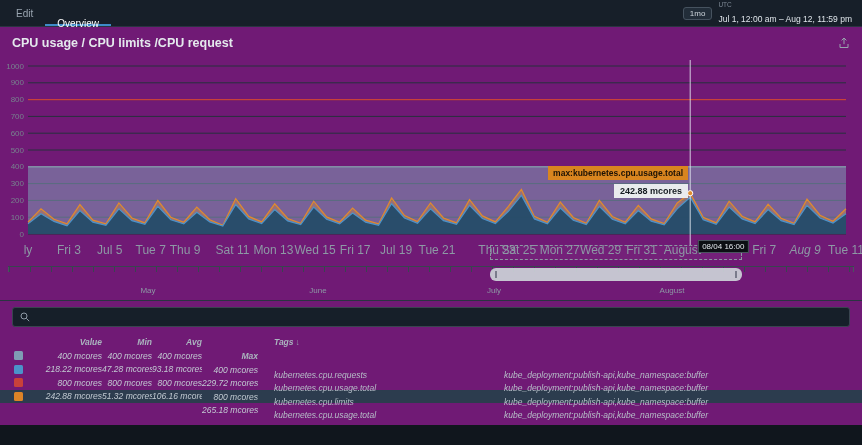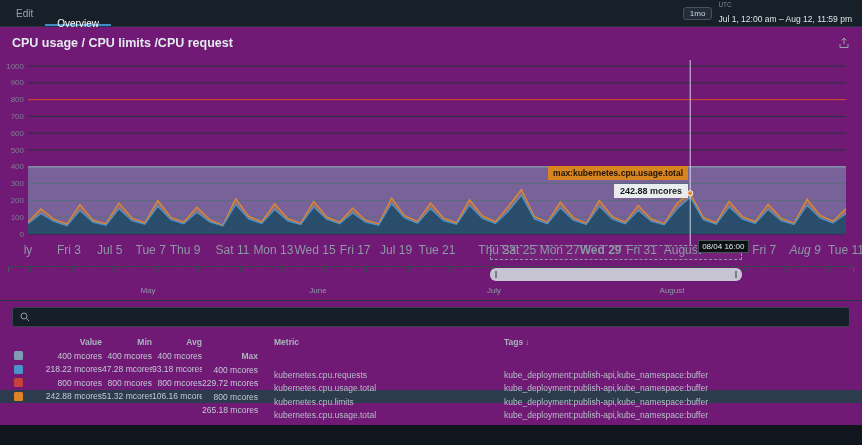--- a/index.html
+++ b/index.html
@@ -58,21 +58,21 @@
 
   
   .filterrow { border-top:1px solid #2a3441; padding:6px 12px 5px 12px; }
   .filterbox { display:flex; align-items:center; gap:5px; border:1px solid #39444f; border-radius:3px;
                background:#161f29; height:20px; padding:0 7px; }
   .filterbox input { flex:1; background:transparent; border:none; outline:none; color:#cfd6dd;
                      font-size:9px; font-family:"Liberation Sans", sans-serif; }
   .filterbox input::placeholder { color:#7d8894; }
 
   
-  .legend-table { font-size:8.5px; }
+  .legend-table { font-size:8.5px;font-style:italic; }
   .thead, .trow { display:flex; align-items:center; height:13.5px; }
   .thead { font-weight:bold; color:#aab4be; height:15px; margin-top:2px; }
   .sw { width:28px; display:inline-flex; justify-content:flex-end; }
   .swatch { width:9px; height:9px; border-radius:1.5px; margin-right:5px; display:inline-block; }
   .c { display:inline-block; white-space:nowrap; overflow:hidden; }
   .cval { width:74px; text-align:right; }
   .cmin { width:50px; text-align:right; }
   .cavg { width:50px; text-align:right; }
   .cmax { width:56px; text-align:right;margin-top:28px; }
   .cmetric { width:230px; padding-left:16px; text-align:left; }
@@ -156,21 +156,21 @@
           <span class="xlab" style="left: 185px;">Thu 9</span>
           <span class="xlab" style="left: 232.5px;">Sat 11</span>
           <span class="xlab" style="left: 273.4px;">Mon 13</span>
           <span class="xlab" style="left: 315px;">Wed 15</span>
           <span class="xlab" style="left: 355.2px;">Fri 17</span>
           <span class="xlab" style="left: 396.1px;">Jul 19</span>
           <span class="xlab" style="left: 437px;">Tue 21</span>
           <span class="xlab" style="left: 497px;">Thu 23</span>
           <span class="xlab" style="left: 518.8px;">Sat 25</span>
           <span class="xlab" style="left: 559.7px;">Mon 27</span>
-          <span class="xlab" style="left: 600.6px; font-weight: bold;">Wed 29</span>
+          <span class="xlab" style="left: 600.6px;">Wed 29</span>
           <span class="xlab" style="left: 641.5px;">Fri 31</span>
           <span class="xlab" style="left: 682.4px;">August</span>
           <span class="xlab hl" style="left: 723.3px;">08/04 16:00</span>
           <span class="xlab" style="left: 764.2px;">Fri 7</span>
           <span class="xlab" style="left: 805.1px; font-style: italic;">Aug 9</span>
           <span class="xlab" style="left: 846px;">Tue 11</span>
         </div>
       <div class="brush"></div>
       <div class="tooltip">
         <div><span class="tt-label">max:kubernetes.cpu.usage.total</span></div>
@@ -202,21 +202,20 @@
       </div>
     </div>
 
     <div class="legend-table">
       <div class="thead">
         <span class="sw"></span>
         <span class="c cval">Value</span>
         <span class="c cmin">Min</span>
         <span class="c cavg">Avg</span>
         <span class="c cmax">Max</span>
-        <span class="c cmetric">Metric</span>
         <span class="c ctags">
           <span>Tags</span><span class="sort">↓</span>
         </span>
       </div>
       <div id="rows">
           <div class="trow">
             <span class="sw">
               <span class="swatch" style="background:#7f9cb4"></span>
             </span>
             <span class="c cval">400 mcores</span>

